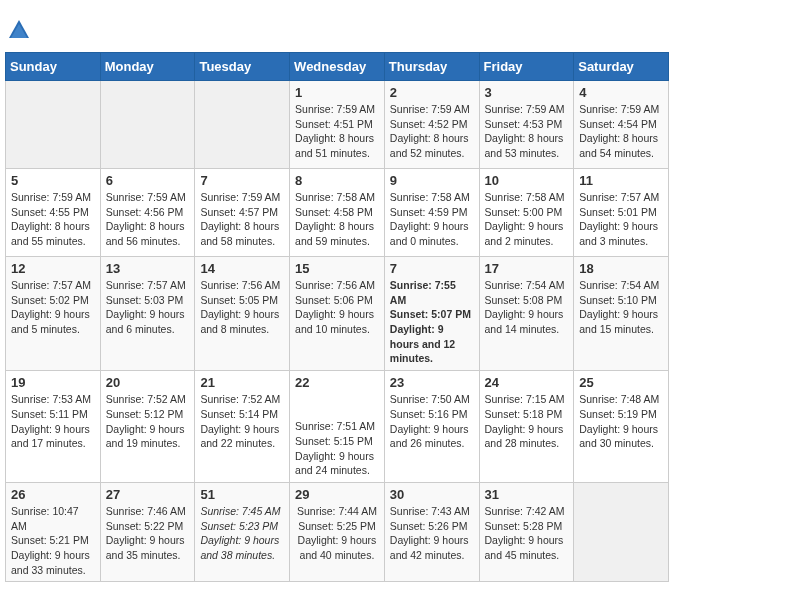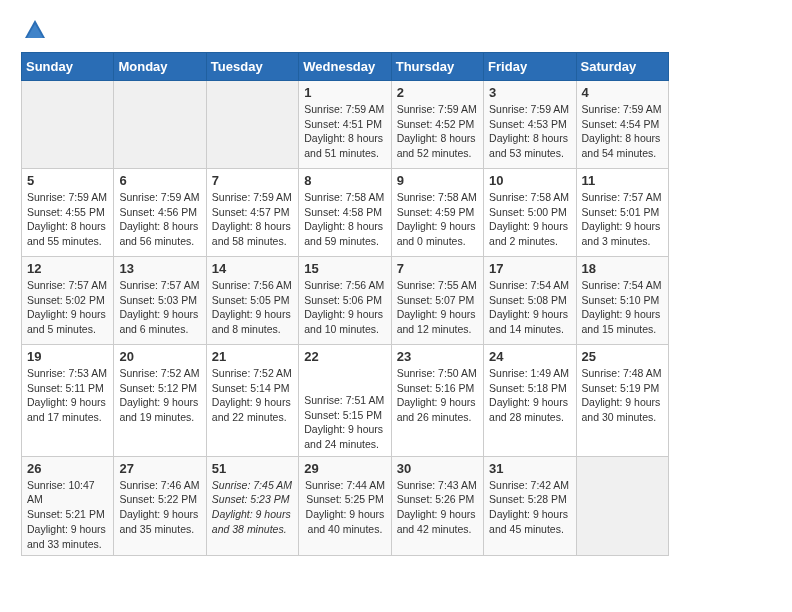--- a/index.html
+++ b/index.html
@@ -6,21 +6,21 @@
     body {
       font-family: Arial, sans-serif;
       background: #fff;
       width: 792px;
       min-height: 612px;
       padding: 0;
     }
     .page {
       width: 684px;
       background: #fff;
-      padding: 10px 15px 15px 21px;
+      padding: 10px 15px 15px 5px;
     }
     .header {
       display: flex;
       justify-content: space-between;
       align-items: flex-start;
       margin-bottom: 8px;
     }
     .logo {
       display: flex;
       align-items: center;
@@ -229,21 +229,21 @@
 Daylight: 9 hours and 8 minutes.</div>
           </td>
           <td>
             <div class="day-number">15</div>
             <div class="day-info" style="white-space: pre-line;">Sunrise: 7:56 AM
 Sunset: 5:06 PM
 Daylight: 9 hours and 10 minutes.</div>
           </td>
           <td>
             <div class="day-number">7</div>
-            <div class="day-info" style="white-space: pre-line;">Sunrise: 7:55 AM
+            <div class="day-info" style="white-space: pre-line; font-weight: bold;">Sunrise: 7:55 AM
 Sunset: 5:07 PM
 Daylight: 9 hours and 12 minutes.</div>
           </td>
           <td>
             <div class="day-number">17</div>
             <div class="day-info" style="white-space: pre-line;">Sunrise: 7:54 AM
 Sunset: 5:08 PM
 Daylight: 9 hours and 14 minutes.</div>
           </td>
           <td>
@@ -279,21 +279,21 @@
 Daylight: 9 hours and 24 minutes.</div>
           </td>
           <td>
             <div class="day-number">23</div>
             <div class="day-info" style="white-space: pre-line;">Sunrise: 7:50 AM
 Sunset: 5:16 PM
 Daylight: 9 hours and 26 minutes.</div>
           </td>
           <td>
             <div class="day-number">24</div>
-            <div class="day-info" style="white-space: pre-line;">Sunrise: 1:49 AM
+            <div class="day-info" style="white-space: pre-line;">Sunrise: 7:15 AM
 Sunset: 5:18 PM
 Daylight: 9 hours and 28 minutes.</div>
           </td>
           <td>
             <div class="day-number">25</div>
             <div class="day-info" style="white-space: pre-line;">Sunrise: 7:48 AM
 Sunset: 5:19 PM
 Daylight: 9 hours and 30 minutes.</div>
           </td>
         </tr>

